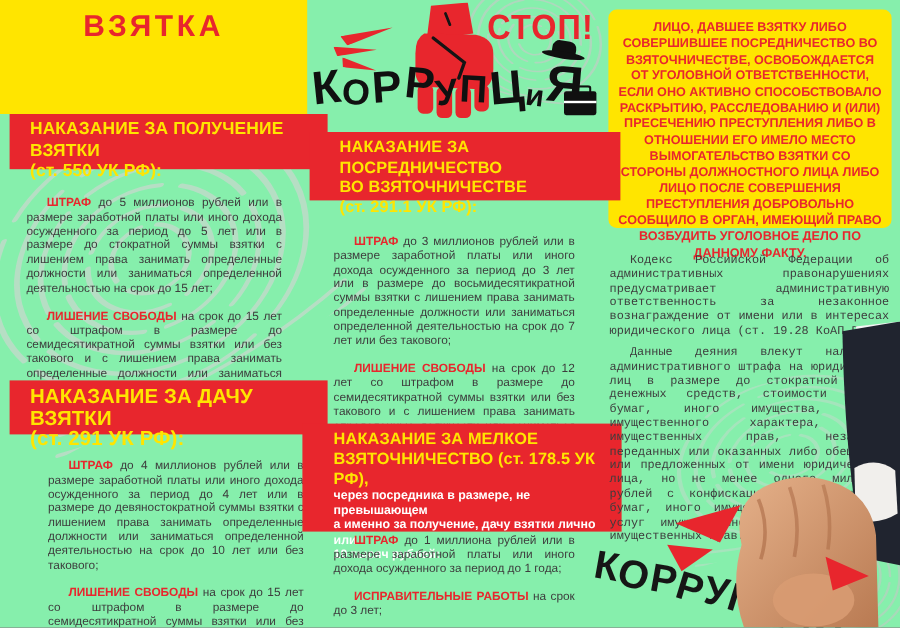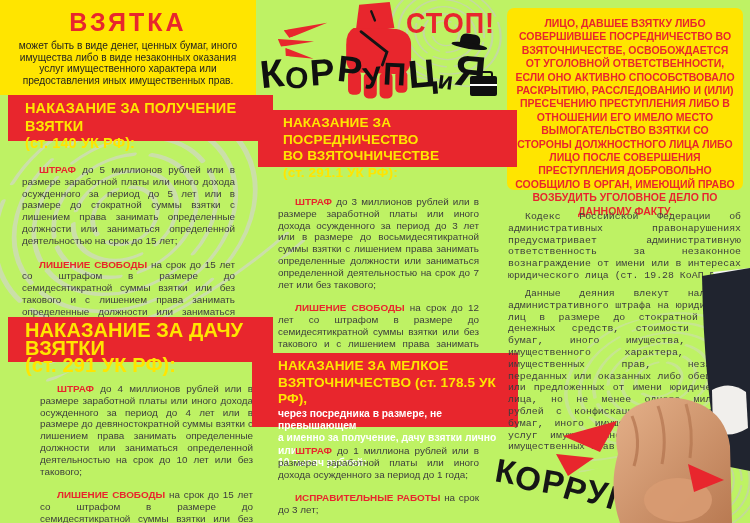--- a/index.html
+++ b/index.html
@@ -1,38 +1,38 @@
 <!DOCTYPE html>
 <html lang="ru"><head>
 <meta charset="utf-8">
 <style>
   html,body{margin:0;padding:0;background:#888;}
   .poster{
-    position:relative;width:750px;height:523px;background:#bef264;overflow:hidden;
+    position:relative;width:750px;height:523px;background:#86efac;overflow:hidden;
     font-family:"Liberation Sans","DejaVu Sans",sans-serif;
     -webkit-font-smoothing:antialiased;
   }
   
   .fp{position:absolute;z-index:0;fill:none;stroke:#d4d4d4;stroke-width:2;pointer-events:none;}
   .fp-left{left:-28px;top:112px;width:310px;height:215px;transform:rotate(-28deg);opacity:.62;}
   .fp-logo{left:382px;top:-14px;width:126px;height:98px;transform:rotate(14deg);opacity:.6;stroke:#c9c9c9;}
   .fp-rightmid{left:552px;top:316px;width:215px;height:132px;transform:rotate(-16deg);opacity:.4;}
   .fp-corner{left:646px;top:430px;width:118px;height:104px;transform:rotate(9deg);opacity:.55;stroke:#c6c6c6;}
   
   .yellow-top{position:absolute;left:0;top:0;width:256px;height:95px;background:#ffe500;z-index:1;}
   .bribe-title{margin:0;padding-top:8px;text-align:center;font-size:25px;font-weight:800;
     letter-spacing:3px;color:#e8262d;}
   .bribe-intro{margin:0;padding:3px 9px 0;text-align:center;font-size:10.2px;line-height:11.6px;color:#1f1f1f;}
   
   .band{position:absolute;background:#e8262d;color:#ffe500;font-weight:800;z-index:2;letter-spacing:.1px;}
   .band .bl{display:block;}
   .band-290{left:8px;top:95px;width:248px;height:41px;padding:5px 0 0 17px;font-size:14.5px;line-height:17.5px;}
-  .band-291{left:8px;top:317px;width:248px;height:40px;padding:5px 0 0 17px;font-size:20px;line-height:17.5px;}
+  .band-291{left:8px;top:317px;width:248px;height:40px;padding:5px 0 0 17px;font-size:17px;line-height:17.5px;}
   .band-2911{left:258px;top:110px;width:234px;height:52px;padding:5px 0 0 25px;font-size:13.6px;line-height:16.5px;}
-  .band-2912{left:252px;top:353px;width:240px;height:69px;padding:5px 0 0 26px;font-size:13.6px;line-height:16.5px;}
+  .band-2912{left:252px;top:353px;width:240px;height:69px;padding:5px 0 16px 26px;font-size:13.6px;line-height:16.5px;}
   .band .sub{display:block;color:#ffffff;font-weight:700;font-size:10.3px;line-height:12.4px;letter-spacing:0;}
   .band .sub:first-of-type{margin-top:2px;}
   
   .tb{position:absolute;z-index:2;font-size:9.9px;line-height:11.8px;color:#3d3d3d;text-align:justify;}
   .tb p{margin:12px;text-indent:17px;}
   .em{color:#e8262d;font-weight:800;}
   .tb-290{left:10px;top:152px;width:237px;}
   .tb-291{left:28px;top:371px;width:237px;}
   .tb-2911{left:266px;top:184px;width:225px;}
   .tb-2912{left:266px;top:433px;width:225px;}
@@ -111,26 +111,25 @@
     </svg>
   <svg class="fp fp-rightmid" viewBox="0 0 120 150" preserveAspectRatio="none">
       <use href="#fpg"></use>
     </svg>
   <svg class="fp fp-corner" viewBox="0 0 120 150" preserveAspectRatio="none">
       <use href="#fpg"></use>
     </svg>
 
   <div class="yellow-top">
     <h1 class="bribe-title">ВЗЯТКА</h1>
-    <p class="bribe-intro">может быть в виде денег, ценных бумаг, иного имущества либо в виде незаконных оказания услуг имущественного характера или предоставления иных имущественных прав.</p>
   </div>
 
   <div class="band band-290">
     <span class="bl">НАКАЗАНИЕ ЗА ПОЛУЧЕНИЕ ВЗЯТКИ</span>
-    <span class="bl">(ст. 140 УК РФ):</span>
+    <span class="bl">(ст. 550 УК РФ):</span>
   </div>
   <div class="tb tb-290">
     <p><span class="em">ШТРАФ</span><span> до 5 миллионов рублей или в размере заработной платы или иного дохода осужденного за период до 5 лет или в размере до стократной суммы взятки с лишением права занимать определенные должности или заниматься определенной деятельностью на срок до 15 лет;</span></p>
     <p><span class="em">ЛИШЕНИЕ СВОБОДЫ</span><span> на срок до 15 лет со штрафом в размере до семидесятикратной суммы взятки или без такового и с лишением права занимать определенные должности или заниматься определенной деятельностью на срок до 15 лет или без такового.</span></p>
   </div>
 
   <div class="band band-291">
     <span class="bl">НАКАЗАНИЕ ЗА ДАЧУ ВЗЯТКИ</span>
     <span class="bl">(ст. 291 УК РФ):</span>
   </div>

